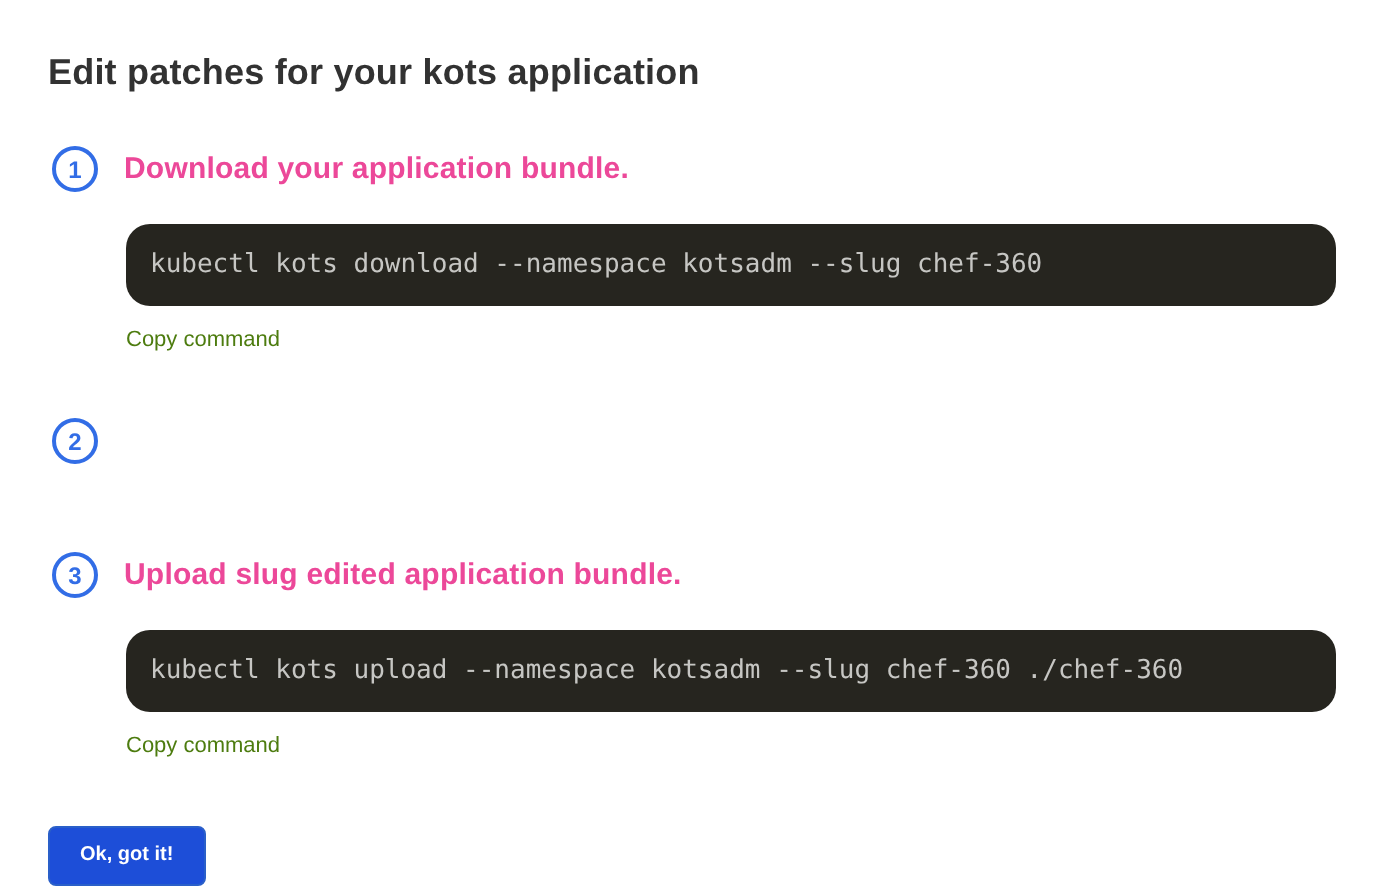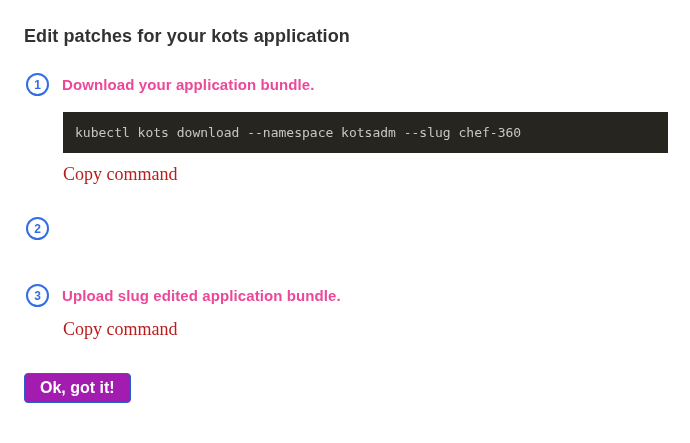--- a/index.html
+++ b/index.html
@@ -45,50 +45,49 @@
     font-weight: 700;
     color: #ec4899;
     letter-spacing: 0.1px;
   }
   .step-body {
     margin-left: 38px;
   }
   .code-block {
     margin-top: 15px;
     background: #26251f;
-    border-radius: 0;
+    border-radius: 12px;
     padding: 13px 12px;
     color: #c6c6c3;
     font-family: "DejaVu Sans Mono", monospace;
     font-size: 13px;
     line-height: 15px;
     white-space: pre;
     overflow: hidden;
   }
   .copy-link {
     display: inline-block;
     margin-top: 10px;
-    color: #b91c1c;
-    font-size: 18px;
+    color: #4d7c0f;
+    font-size: 11px;
     font-weight: 400;
     text-decoration: none;
     cursor: pointer;
-    font-family: Liberation Serif, serif;
   }
   .gap-after-step1 { height: 28px; }
   .gap-after-step2 { height: 40px; }
   .ok-button {
     margin-top: 31px;
     display: inline-block;
-    background: #a21caf;
+    background: #1d4ed8;
     border: 1px solid #2a5fc9;
     border-radius: 4px;
     color: #ffffff;
     font-family: "Liberation Sans", sans-serif;
-    font-size: 16px;
+    font-size: 10px;
     font-weight: 700;
     padding: 6px 15px;
     line-height: 16px;
     cursor: pointer;
   }
 </style>
 </head>
 <body>
 
 <div class="container">
@@ -118,19 +117,20 @@
 
   <div class="gap-after-step2"></div>
 
   
   <div class="step">
     <div class="step-header">
       <span class="step-badge">3</span>
       <span class="step-heading">Upload slug edited application bundle.</span>
     </div>
     <div class="step-body">
+      <div class="code-block">kubectl kots upload --namespace kotsadm --slug chef-360 ./chef-360</div>
       <a class="copy-link">Copy command</a>
     </div>
   </div>
 
   <button class="ok-button">Ok, got it!</button>
 
 </div>
 
 </body></html>

